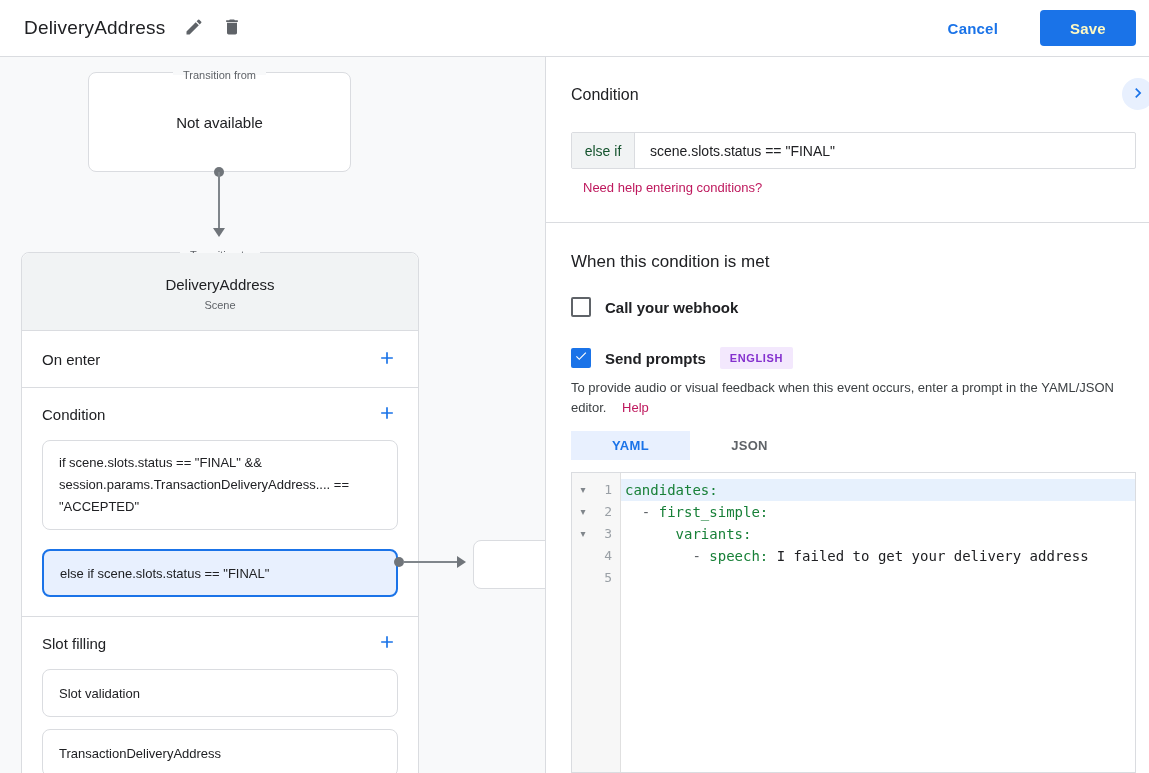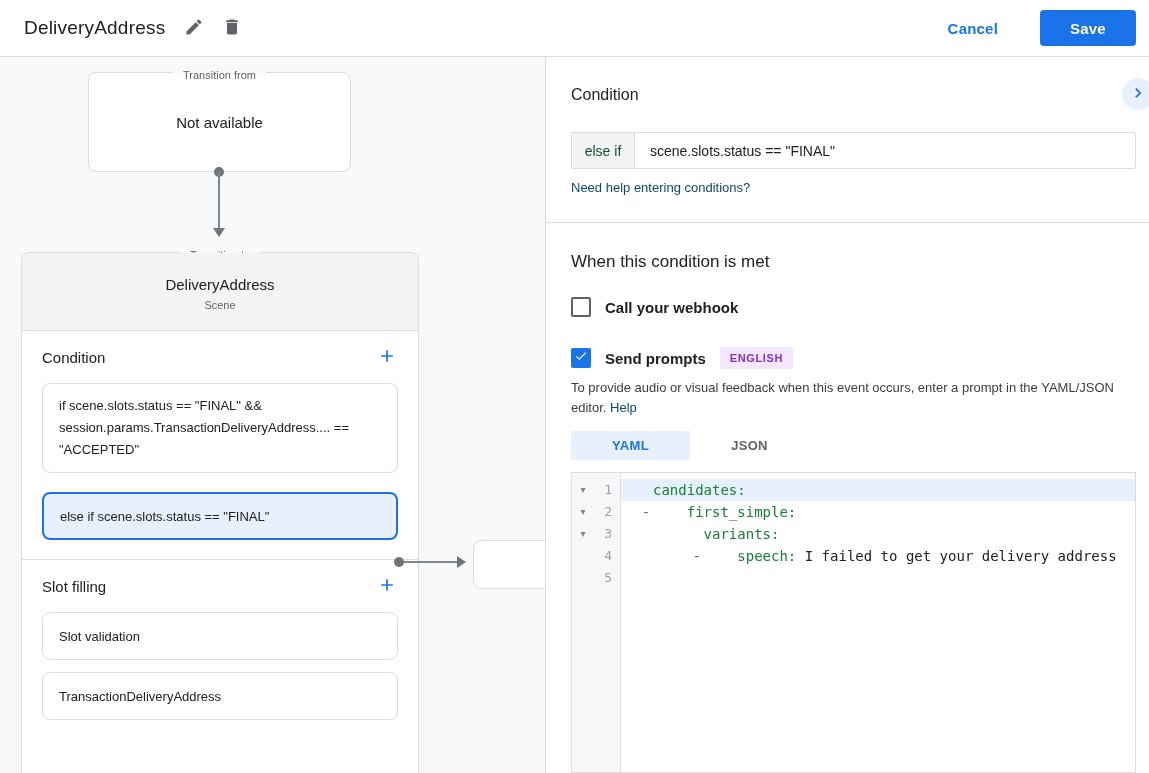--- a/index.html
+++ b/index.html
@@ -88,21 +88,21 @@
   .collapse-btn svg { width: 20px; height: 20px; fill: #1a73e8; }
 
   .cond-row { position: absolute; left: 25px; top: 75px; width: 565px; height: 37px;
               border: 1px solid #dadce0; border-radius: 2px; display: flex; background: #fff; }
   .cond-prefix { width: 63px; background: #f1f3f4; border-right: 1px solid #dadce0;
                  display: flex; align-items: center; justify-content: center;
                  font-size: 14px; color: #14532d; }
   .cond-expr { flex: 1; display: flex; align-items: center; padding-left: 15px;
                font-size: 14px; color: #202124; }
 
-  .link { color: #0c4a6e; text-decoration: none; cursor: pointer; }
+  .link { color: #be185d; text-decoration: none; cursor: pointer; margin-left: 12px; }
   .help-conditions { position: absolute; left: 25px; top: 123px; font-size: 13px; }
   .panel-divider { position: absolute; left: 0; top: 165px; width: 604px; height: 1px; background: #dadce0; }
 
   .when-title { position: absolute; left: 25px; top: 195px; font-size: 17px; color: #202124; }
 
   .check-row { position: absolute; left: 25px; display: flex; align-items: center; }
   .row-webhook { top: 240px; }
   .row-prompts { top: 290px; }
   .checkbox { width: 20px; height: 20px; border-radius: 2px; cursor: pointer; flex: none; }
   .checkbox.unchecked { border: 2px solid #5f6368; background: #fff; }
@@ -129,21 +129,21 @@
   .code-lines { position: relative; padding-top: 6px; }
   .code-line { display: flex; height: 22px; line-height: 22px; }
   .gutter-cell { width: 49px; flex: none; display: flex; align-items: center; position: relative; z-index: 1; }
   .fold { width: 16px; text-align: center; font-size: 10px; color: #80868b; cursor: pointer;
           margin-left: 3px; }
   .lineno { flex: 1; text-align: right; padding-right: 9px;
             font-family: "DejaVu Sans Mono", monospace; font-size: 13px; color: #9aa0a6; }
   .code-cell { flex: 1; white-space: pre; font-family: "DejaVu Sans Mono", monospace;
                font-size: 14px; color: #202124; padding-left: 4px; }
   .code-line.active .code-cell { background: #e7f1fd; }
-  .tok-key { color: #188038; margin-left: 28px; }
+  .tok-key { color: #188038; }
   .tok-dash { color: #5f6368; }
   .tok-plain { color: #202124; }
 </style>
 </head>
 <body>
 
 <div id="app">
 
   <div class="topbar">
     <div class="topbar-title">DeliveryAddress</div>
@@ -181,20 +181,30 @@
 
     <div class="scene-card">
       <div class="legend legend-on-card">
         <span>Transition to</span>
       </div>
       <div class="scene-header">
         <div class="scene-name">DeliveryAddress</div>
         <div class="scene-type">Scene</div>
       </div>
 
+      <div class="card-row">
+        <span class="card-row-label">On enter</span>
+        <button class="plus-btn">
+          <span>
+            <svg viewBox="0 0 24 24" width="20" height="20" fill="#1a73e8">
+                <path d="M19 13h-6v6h-2v-6H5v-2h6V5h2v6h6v2z"></path>
+              </svg>
+          </span>
+        </button>
+      </div>
 
       <div class="section">
         <div class="section-head">
           <span class="card-row-label">Condition</span>
           <button class="plus-btn">
             <span>
               <svg viewBox="0 0 24 24" width="20" height="20" fill="#1a73e8">
                   <path d="M19 13h-6v6h-2v-6H5v-2h6V5h2v6h6v2z"></path>
                 </svg>
             </span>

